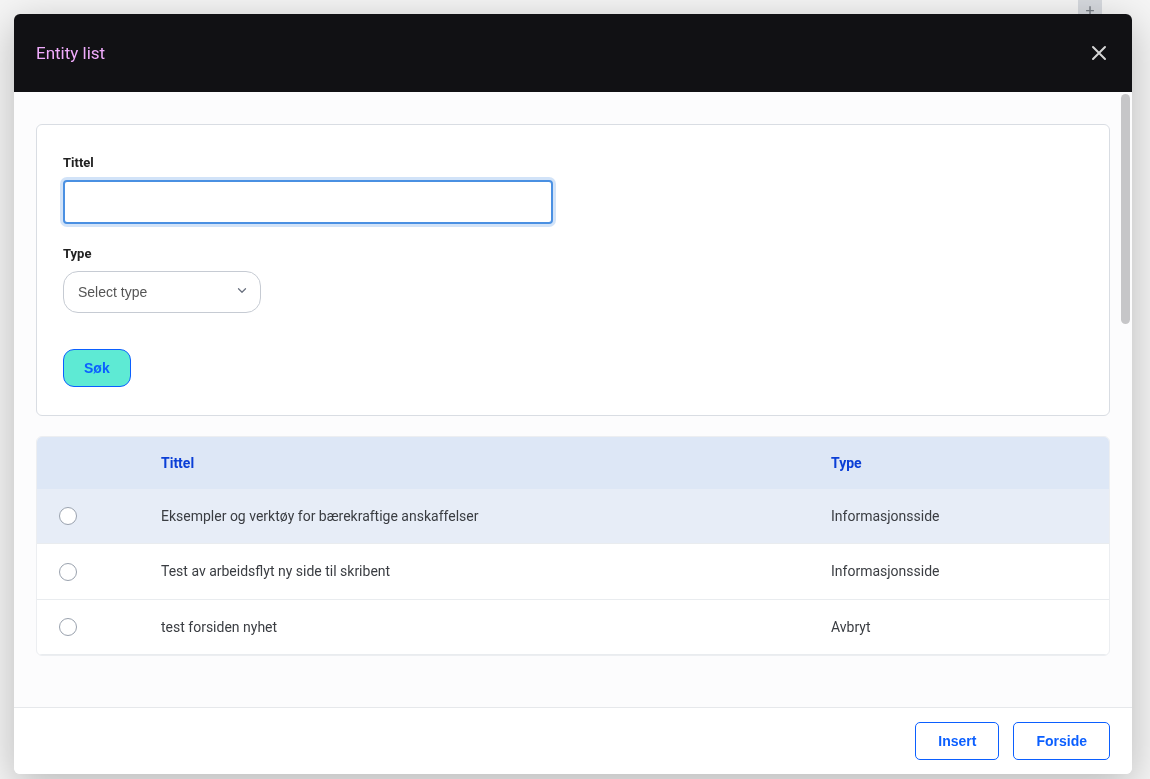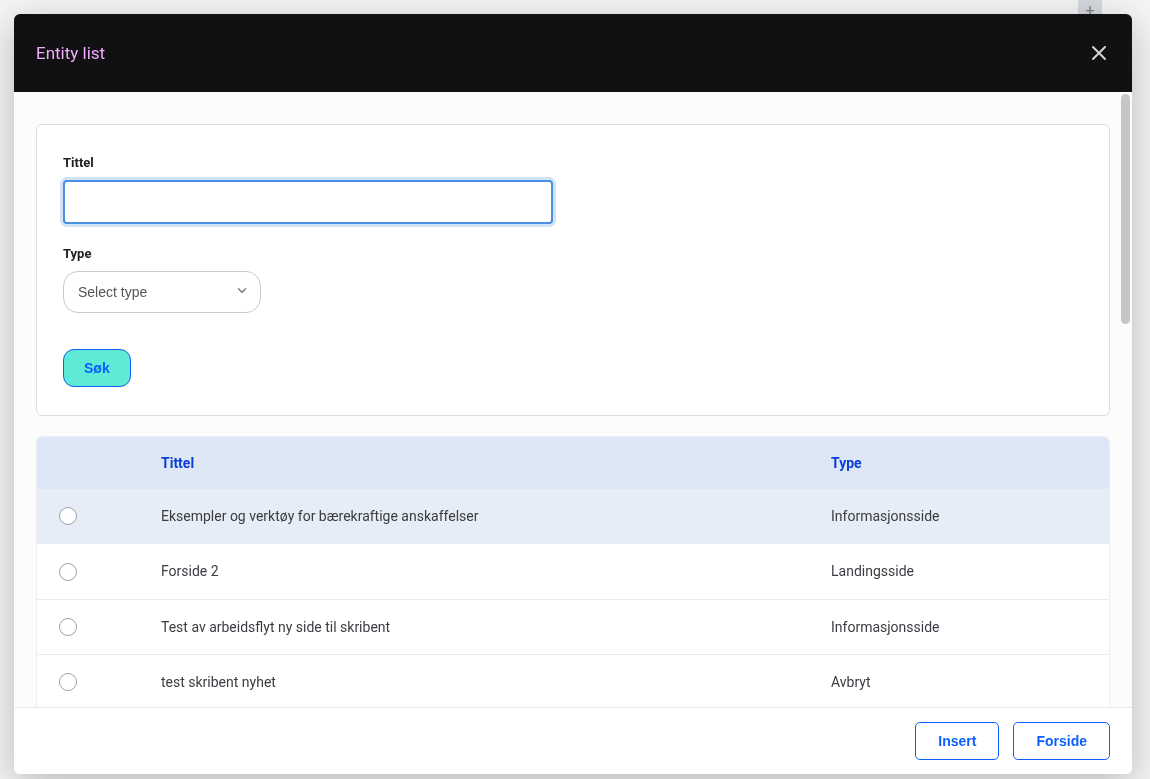--- a/index.html
+++ b/index.html
@@ -266,31 +266,26 @@
           </tr>
         </thead>
         <tbody>
           <tr class="highlight">
             <td class="col-radio"><input type="radio" name="entity" class="radio" style=""></td>
             <td>Eksempler og verktøy for bærekraftige anskaffelser</td>
             <td>Informasjonsside</td>
           </tr>
           <tr>
             <td class="col-radio"><input type="radio" name="entity" class="radio" style=""></td>
-            <td>Forside 2</td>
-            <td>Landingsside</td>
+            <td>Test av arbeidsflyt ny side til skribent</td>
+            <td>Informasjonsside</td>
           </tr>
           <tr>
             <td class="col-radio"><input type="radio" name="entity" class="radio" style=""></td>
-            <td>Test av arbeidsflyt ny side til skribent</td>
-            <td>Informasjonsside</td>
-          </tr>
-          <tr>
-            <td class="col-radio"><input type="radio" name="entity" class="radio" style=""></td>
-            <td>test skribent nyhet</td>
+            <td>test forsiden nyhet</td>
             <td>Avbryt</td>
           </tr>
         </tbody>
       </table>
     </div>
 
   </div>
 
   <div class="scrollbar-thumb"></div>
 

